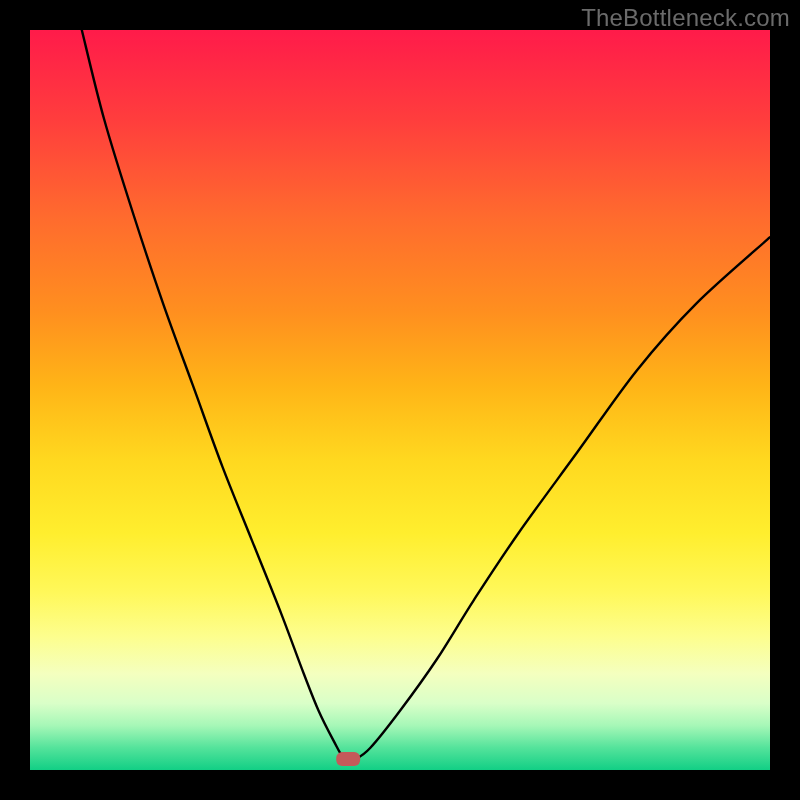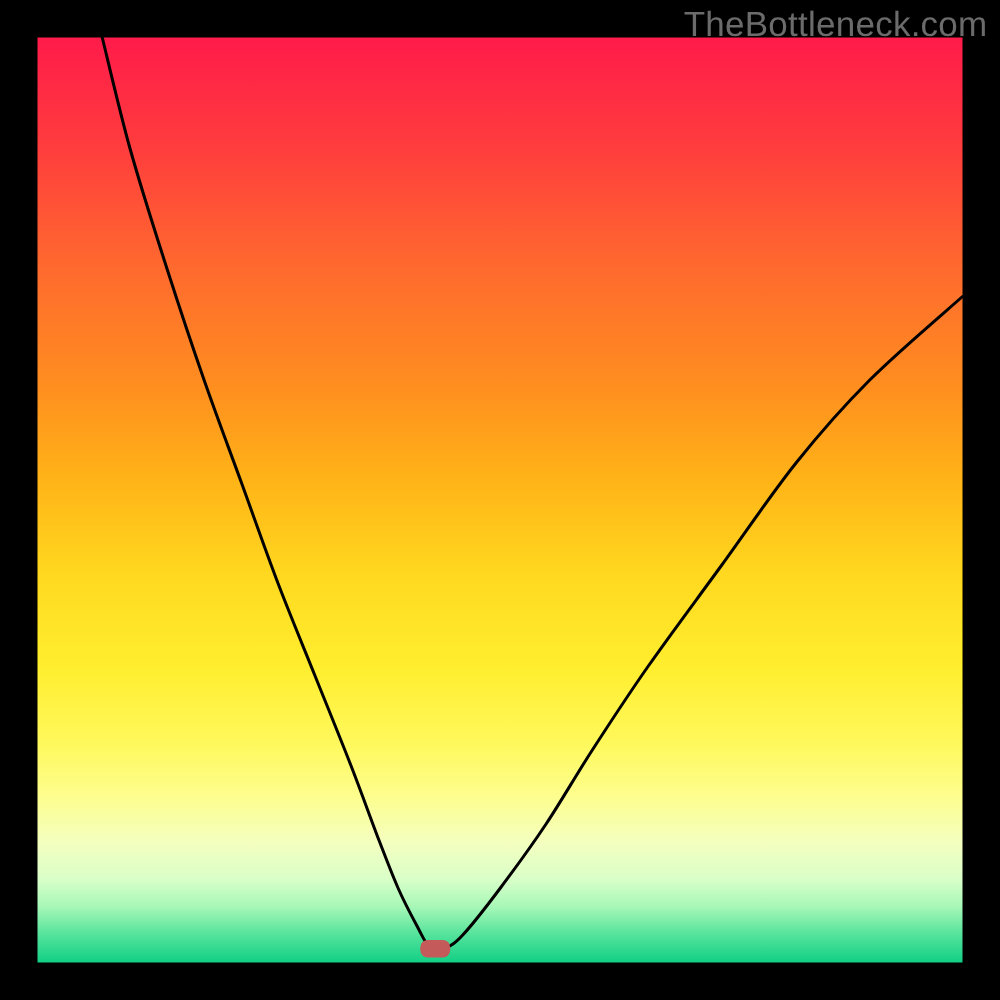--- a/index.html
+++ b/index.html
@@ -40,21 +40,21 @@
       #a6f7b7 94%,
       #54e39b 97%,
       #12cf85 100%
     );
   }
   .watermark {
     position: absolute;
     top: 4px;
     right: 10px;
     color: #6b6b6b;
-    font-size: 28px;
+    font-size: 24px;
     font-weight: 500;
     letter-spacing: 0.2px;
     user-select: none;
   }
   svg.curve {
     position: absolute;
     left: 0;
     top: 0;
     width: 740px;
     height: 740px;

